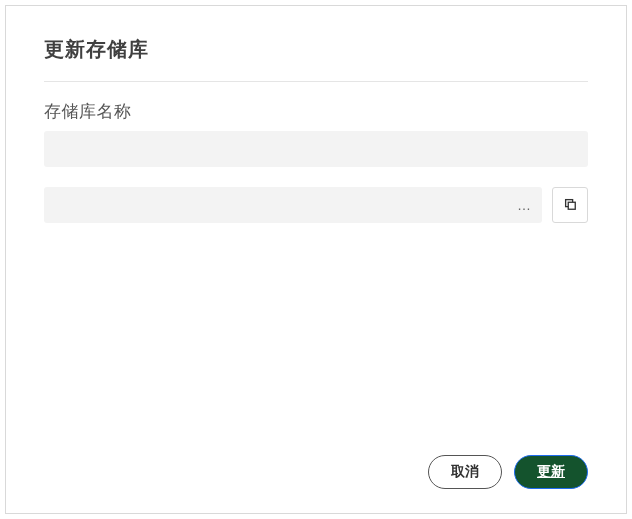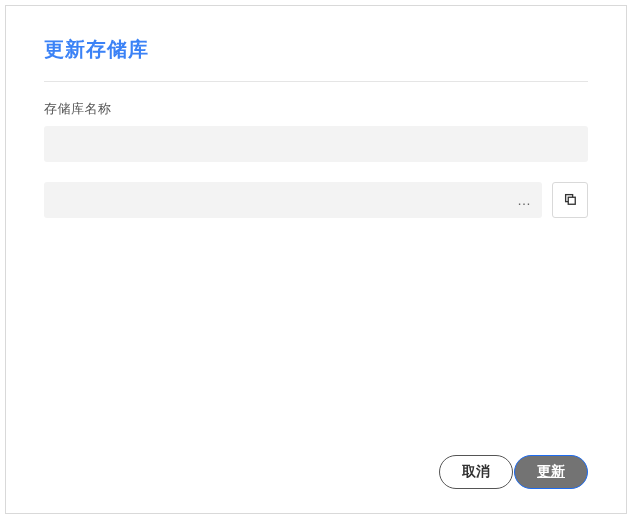--- a/index.html
+++ b/index.html
@@ -15,32 +15,32 @@
       height: 509px;
       margin: 5px;
       padding: 30px 38px 24px 38px;
       display: flex;
       flex-direction: column;
     }
     .title {
       font-size: 20px;
       font-weight: 600;
       font-family: "SimSun", "Songti SC", serif;
-      color: #3b82f6;
+      color: #404040;
       letter-spacing: 1px;
       margin-bottom: 18px;
     }
     .divider {
       border: none;
       border-top: 1px solid #e5e5e5;
       margin-bottom: 18px;
     }
     .field { margin-bottom: 20px; }
     .label {
-      font-size: 13px;
+      font-size: 17px;
       color: #555;
       margin-bottom: 8px;
       font-family: "SimSun", "Songti SC", serif;
       letter-spacing: 0.5px;
     }
     .input-disabled {
       background: #f3f3f3;
       border-radius: 3px;
       height: 36px;
       width: 100%;
@@ -86,41 +86,41 @@
       font-size: 14px;
       font-family: inherit;
       resize: none;
       color: #333;
     }
     .textarea::placeholder { color: #aaa; }
     .footer {
       margin-top: auto;
       display: flex;
       justify-content: flex-end;
-      gap: 1px;
+      gap: 12px;
       padding-top: 20px;
     }
     .btn {
       height: 34px;
       padding: 0 22px;
       border-radius: 17px;
       font-size: 14px;
       font-weight: 600;
       cursor: pointer;
       display: inline-flex;
       align-items: center;
       justify-content: center;
     }
     .btn-secondary {
       background: #fff;
       border: 1.5px solid #555;
       color: #333;
     }
     .btn-primary {
-      background: #737373;
+      background: #14532d;
       border: 1.5px solid #1e6cf0;
       color: #fff;
       text-decoration: underline;
     }
   </style>
 </head>
 <body>
 
 <div class="dialog">
   <h1 class="title">更新存储库</h1>

